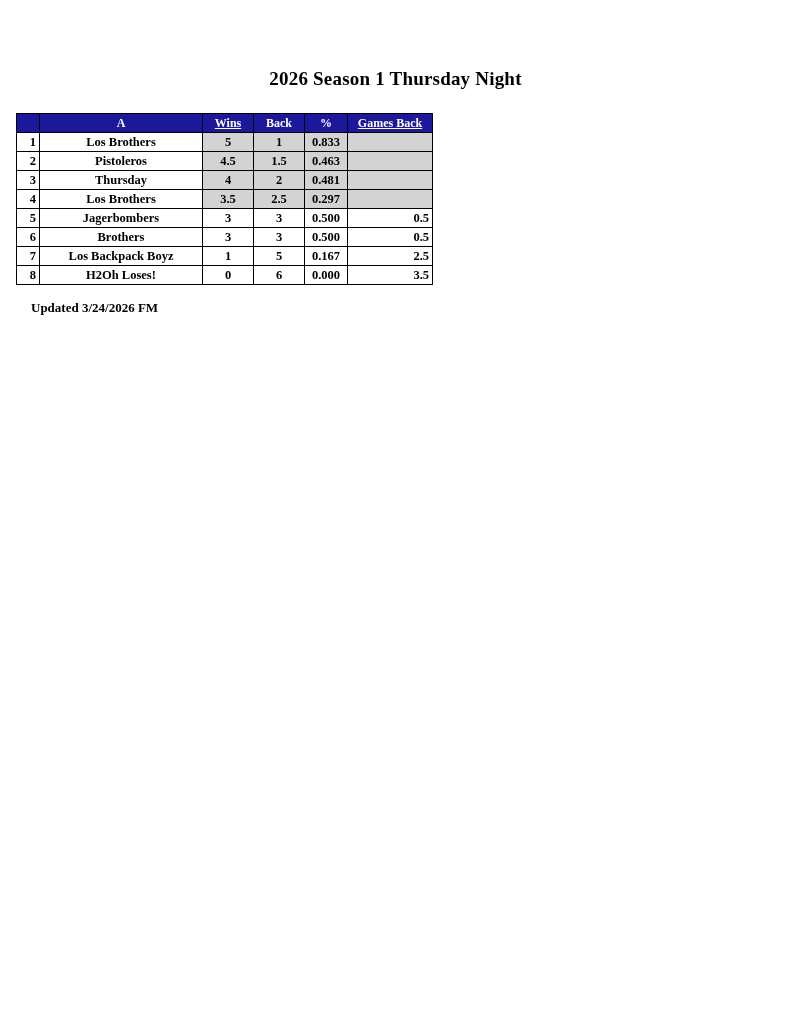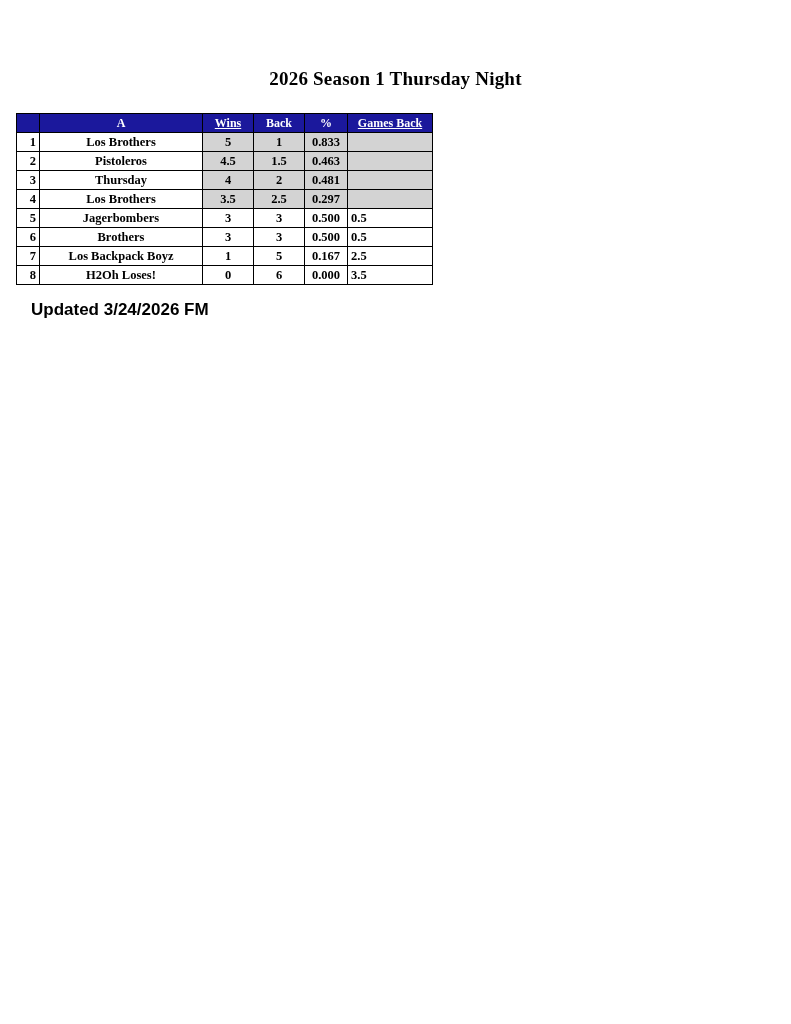--- a/index.html
+++ b/index.html
@@ -73,28 +73,28 @@
     text-align: center;
   }
   td.num {
     text-align: center;
   }
   tr.shaded td.num,
   tr.shaded td.gb {
     background: #d3d3d3;
   }
   td.gb {
-    text-align: left;
+    text-align: right;
   }
   .updated {
     position: absolute;
     top: 300px;
     left: 31px;
-    font-family: Liberation Sans, sans-serif;
-    font-size: 17px;
+    font-family: Liberation Serif, serif;
+    font-size: 13px;
     font-weight: bold;
   }
 </style>
 </head>
 <body>
 
 <div class="page">
 
   <div class="doc-title">2026 Season 1 Thursday Night</div>
 

